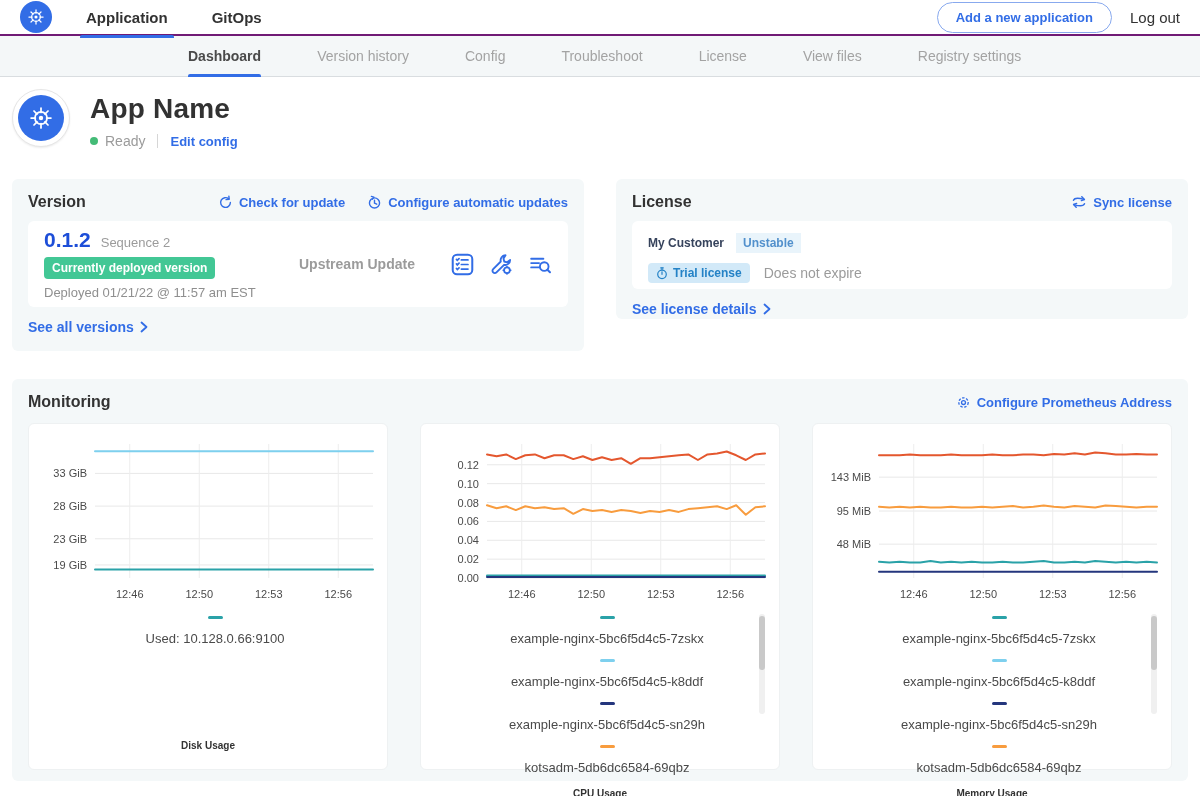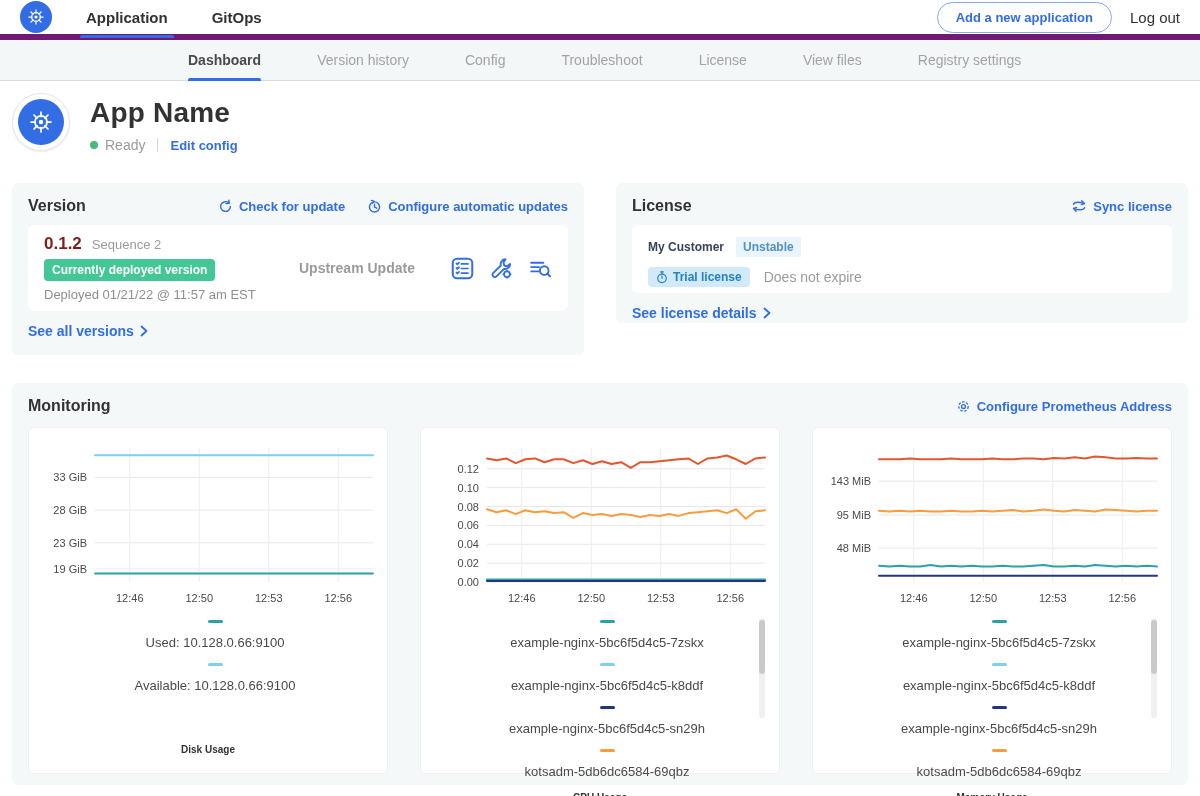--- a/index.html
+++ b/index.html
@@ -2,21 +2,21 @@
 <html><head>
 <meta charset="utf-8">
 <style>
   * { margin:0; padding:0; box-sizing:border-box; }
   html,body { width:1200px; height:796px; background:#fff; overflow:hidden;
     font-family:"Liberation Sans","DejaVu Sans",sans-serif; color:#323232; }
   a { text-decoration:none; cursor:pointer; }
   svg.icon { display:inline-block; vertical-align:middle; }
 
   
-  .topnav { height:24px; background:#fff; border-bottom:6px solid #701a75;
+  .topnav { height:24px; background:#fff; border-bottom:2px solid #701a75;
     display:flex; align-items:center; padding:17px 20px; position:relative; }
   .brand { width:32px; height:32px; border-radius:50%; background:#326de6;
     display:flex; align-items:center; justify-content:center; margin-right:34px; }
   .topnav-tab { position:relative; height:42px; display:flex; align-items:center;
     margin-right:44px; font-size:15px; font-weight:600; color:#323232; }
   .topnav-tab.active:after { content:""; position:absolute; left:-6px; right:-6px; bottom:0;
     height:3px; background:#326de6; border-radius:2px 2px 0 0; }
   .topnav-right { margin-left:auto; display:flex; align-items:center; gap:18px; }
   .add-btn { border:1px solid #88a9ee; border-radius:17px; padding:7px 18px;
     font-size:13px; font-weight:700; color:#326de6; background:#fff; cursor:pointer; }
@@ -54,21 +54,21 @@
   .panel-license { width:576px; height:140px; }
   .panel-head { display:flex; align-items:center; justify-content:space-between; }
   .panel-title { font-size:16px; font-weight:700; color:#323232; }
   .panel-links { display:flex; align-items:center; gap:22px; }
   .plink { font-size:13px; font-weight:700; color:#326de6; display:flex; align-items:center; gap:6px; }
   .inner-card { background:#fff; border-radius:6px; margin-top:10px; padding:12px 16px; }
 
   .version-card { display:flex; align-items:center; height:86px; }
   .vc-left { width:255px; }
   .v-number-row { display:flex; align-items:baseline; gap:10px; }
-  .v-number { font-size:17px; font-weight:800; color:#7f1d1d; }
+  .v-number { font-size:21px; font-weight:800; color:#1d4ed8; }
   .v-seq { font-size:13px; color:#9b9b9b; }
   .deployed-badge { display:inline-block; margin-top:5px; background:#42c795; color:#fff;
     font-size:12px; font-weight:700; padding:4px 8px; border-radius:4px; }
   .deployed-at { margin-top:6px; font-size:13px; color:#8f8f8f; }
   .v-source { flex:1; font-size:14px; font-weight:700; color:#9b9b9b; }
   .v-icons { display:flex; align-items:center; gap:16px; color:#326de6; }
   .see-link { display:inline-flex; align-items:center; gap:5px; margin-top:12px;
     font-size:14px; font-weight:700; color:#326de6; }
 
   .license-card { height:68px; }
@@ -313,24 +313,20 @@
               <line x1="301.25" y1="12" x2="301.25" y2="146" stroke="#ededed" stroke-width="1"></line>
               <text x="301.25" y="166" text-anchor="middle" font-size="11" fill="#4a4a4a" font-family="Liberation Sans, sans-serif">12:56</text>
               <polyline points="58.0,19.2 336.0,19.2" fill="none" stroke="#7ed0ee" stroke-width="2" stroke-linejoin="round" stroke-linecap="round"></polyline>
               <polyline points="58.0,137.5 336.0,137.5" fill="none" stroke="#2aa2a8" stroke-width="2" stroke-linejoin="round" stroke-linecap="round"></polyline>
             </svg></div>
         <div class="legend">
             <div class="legend-row">
               <span class="legend-swatch" style="background: rgb(42, 162, 168);"></span>
               <span class="legend-label">Used: 10.128.0.66:9100</span>
             </div>
-            <div class="legend-row">
-              <span class="legend-swatch" style="background: rgb(126, 208, 238);"></span>
-              <span class="legend-label">Available: 10.128.0.66:9100</span>
-            </div>
           </div>
         <div class="chart-title">Disk Usage</div>
       </div>
       <div class="chart-card">
         <div class="plot"><svg viewBox="0 0 344 176" width="344" height="176">
               <line x1="58" y1="146" x2="336" y2="146" stroke="#e8e8e8" stroke-width="1"></line>
               <text x="50" y="150" text-anchor="end" font-size="11" fill="#4a4a4a" font-family="Liberation Sans, sans-serif">0.00</text>
               <line x1="58" y1="127.12676056338027" x2="336" y2="127.12676056338027" stroke="#e8e8e8" stroke-width="1"></line>
               <text x="50" y="131.1267605633803" text-anchor="end" font-size="11" fill="#4a4a4a" font-family="Liberation Sans, sans-serif">0.02</text>
               <line x1="58" y1="108.25352112676056" x2="336" y2="108.25352112676056" stroke="#e8e8e8" stroke-width="1"></line>

